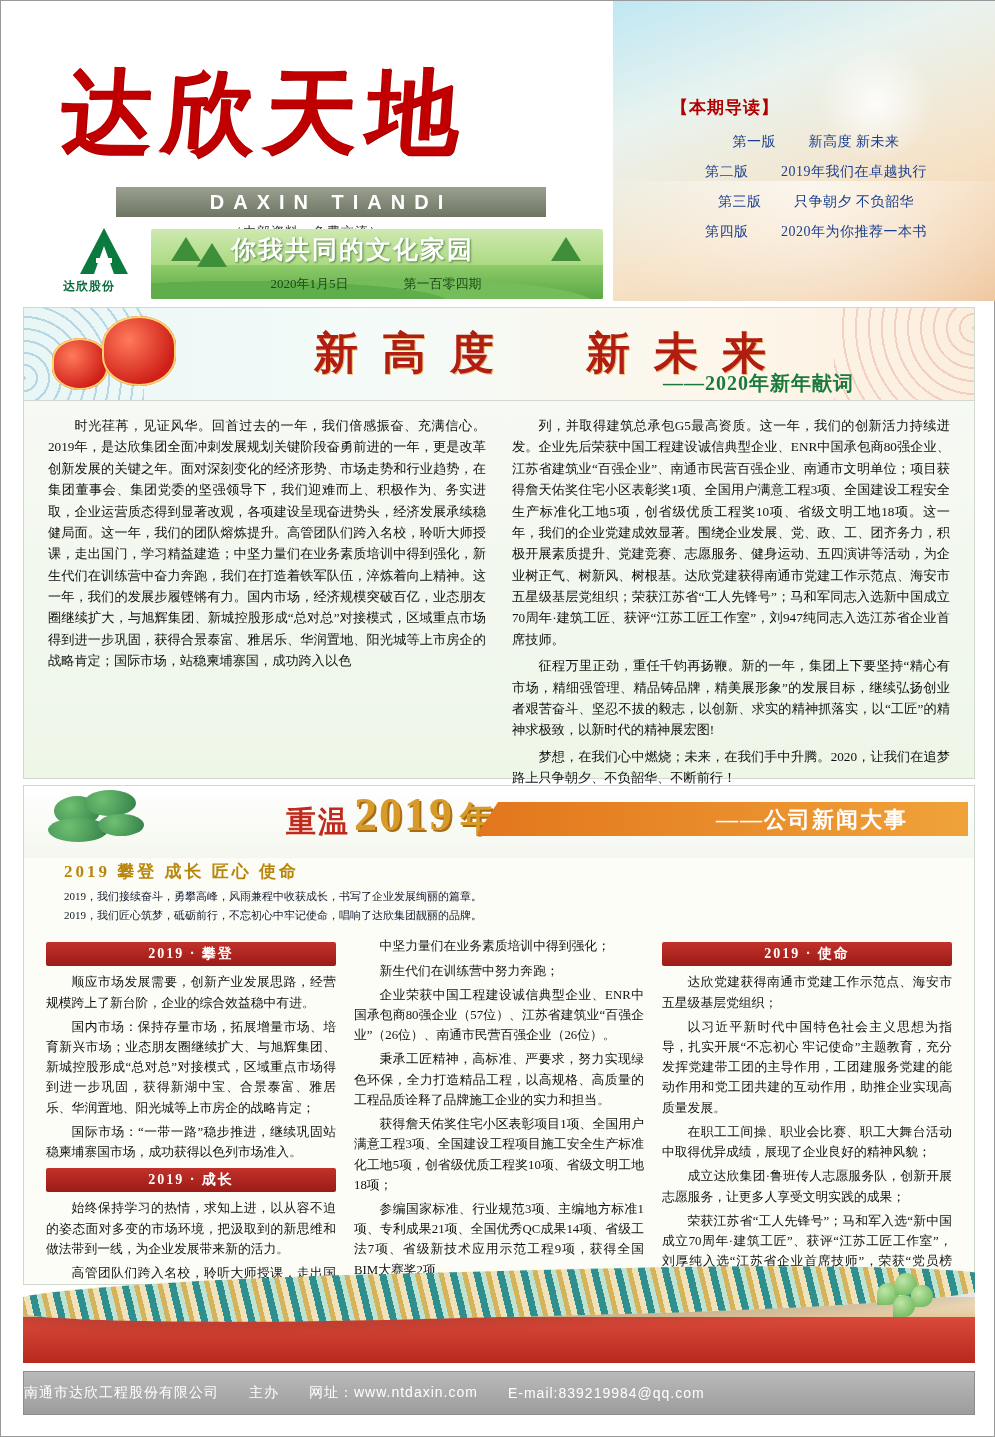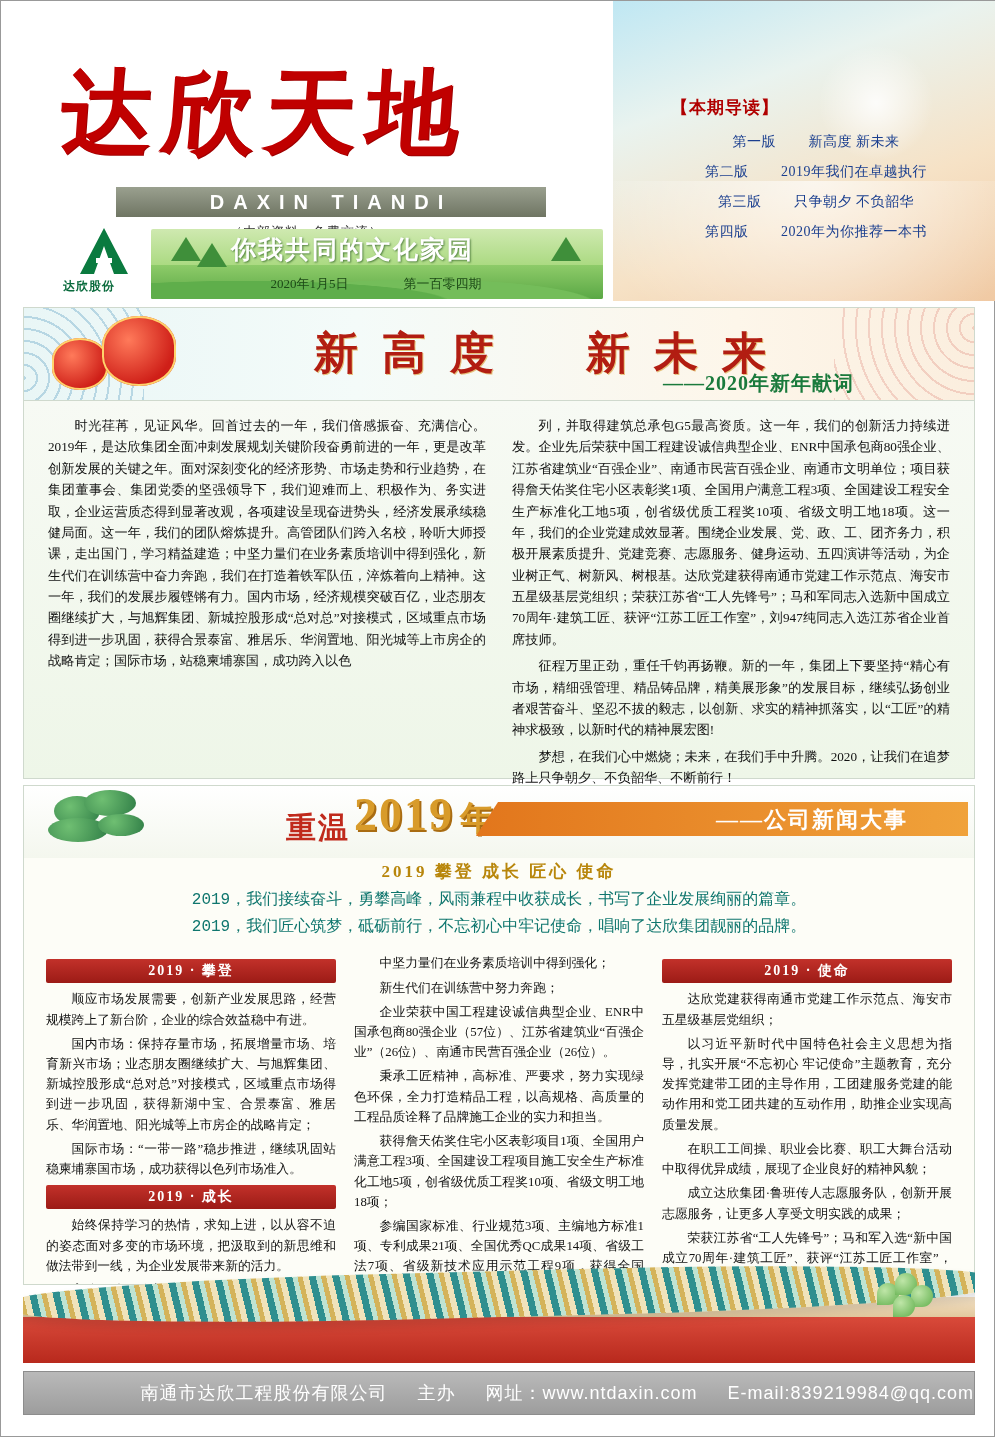--- a/index.html
+++ b/index.html
@@ -276,46 +276,45 @@
     left: 258px; top: 2px;
     font-size: 46px;
     font-weight: bold;
     letter-spacing: 2px;
     color: #d89b2a;
     font-family: "Liberation Serif", serif;
     text-shadow: 2px 2px 0 #a96c12;
   }
   .s2-wen {
     position: absolute;
-    left: 262px; top: 22px;
+    left: 262px; top: 16px;
     font-size: 30px;
     font-weight: bold;
     color: #c02a1c;
     letter-spacing: 2px;
   }
   .s2-arrow {
     position: absolute;
     left: 452px; top: 16px;
     width: 492px; height: 34px;
     background: linear-gradient(90deg,#e2761c,#f0a23a);
     clip-path: polygon(22px 0, 100% 0, 100% 100%, 0 100%);
   }
   .s2-arrow span {
     position: absolute; right: 60px; top: 3px;
     color: #fff; font-size: 22px; font-weight: bold; letter-spacing: 2px;
   }
   .s2-lead {
-    text-align: center;
     padding: 2px 40px 6px 40px;
   }
   .s2-lead .t {
     font-size: 17px; font-weight: bold; color: #b8860b; letter-spacing: 3px; margin-bottom: 4px;
   }
   .s2-lead .l {
-    font-size: 16px; color: #0f766e; line-height: 1.7; font-family: Liberation Mono, monospace;
+    font-size: 11px; color: #0f172a; line-height: 1.7;
   }
 
   .s2-cols {
     display: flex;
     gap: 18px;
     padding: 6px 22px 10px 22px;
   }
   .s2-col { width: 33.33%; }
   .s2-h {
     background: linear-gradient(180deg,#c2312a,#9c1b16);
@@ -378,24 +377,24 @@
 
   
   .footer {
     position: absolute;
     left: 22px; top: 1370px;
     width: 952px; height: 44px;
     background: linear-gradient(180deg,#b9b9b9,#9d9d9d);
     border: 1px solid #8d8d8d;
     display: flex;
     align-items: center;
-    justify-content: flex-end;
+    justify-content: flex-start;
     gap: 30px;
     color: #fff;
-    font-size: 18px;
+    font-size: 14px;
     letter-spacing: 1px;
     font-family: "Liberation Sans", sans-serif;
   }
 </style>
 </head>
 <body>
 
 <div class="page">
 
   <div class="masthead">

